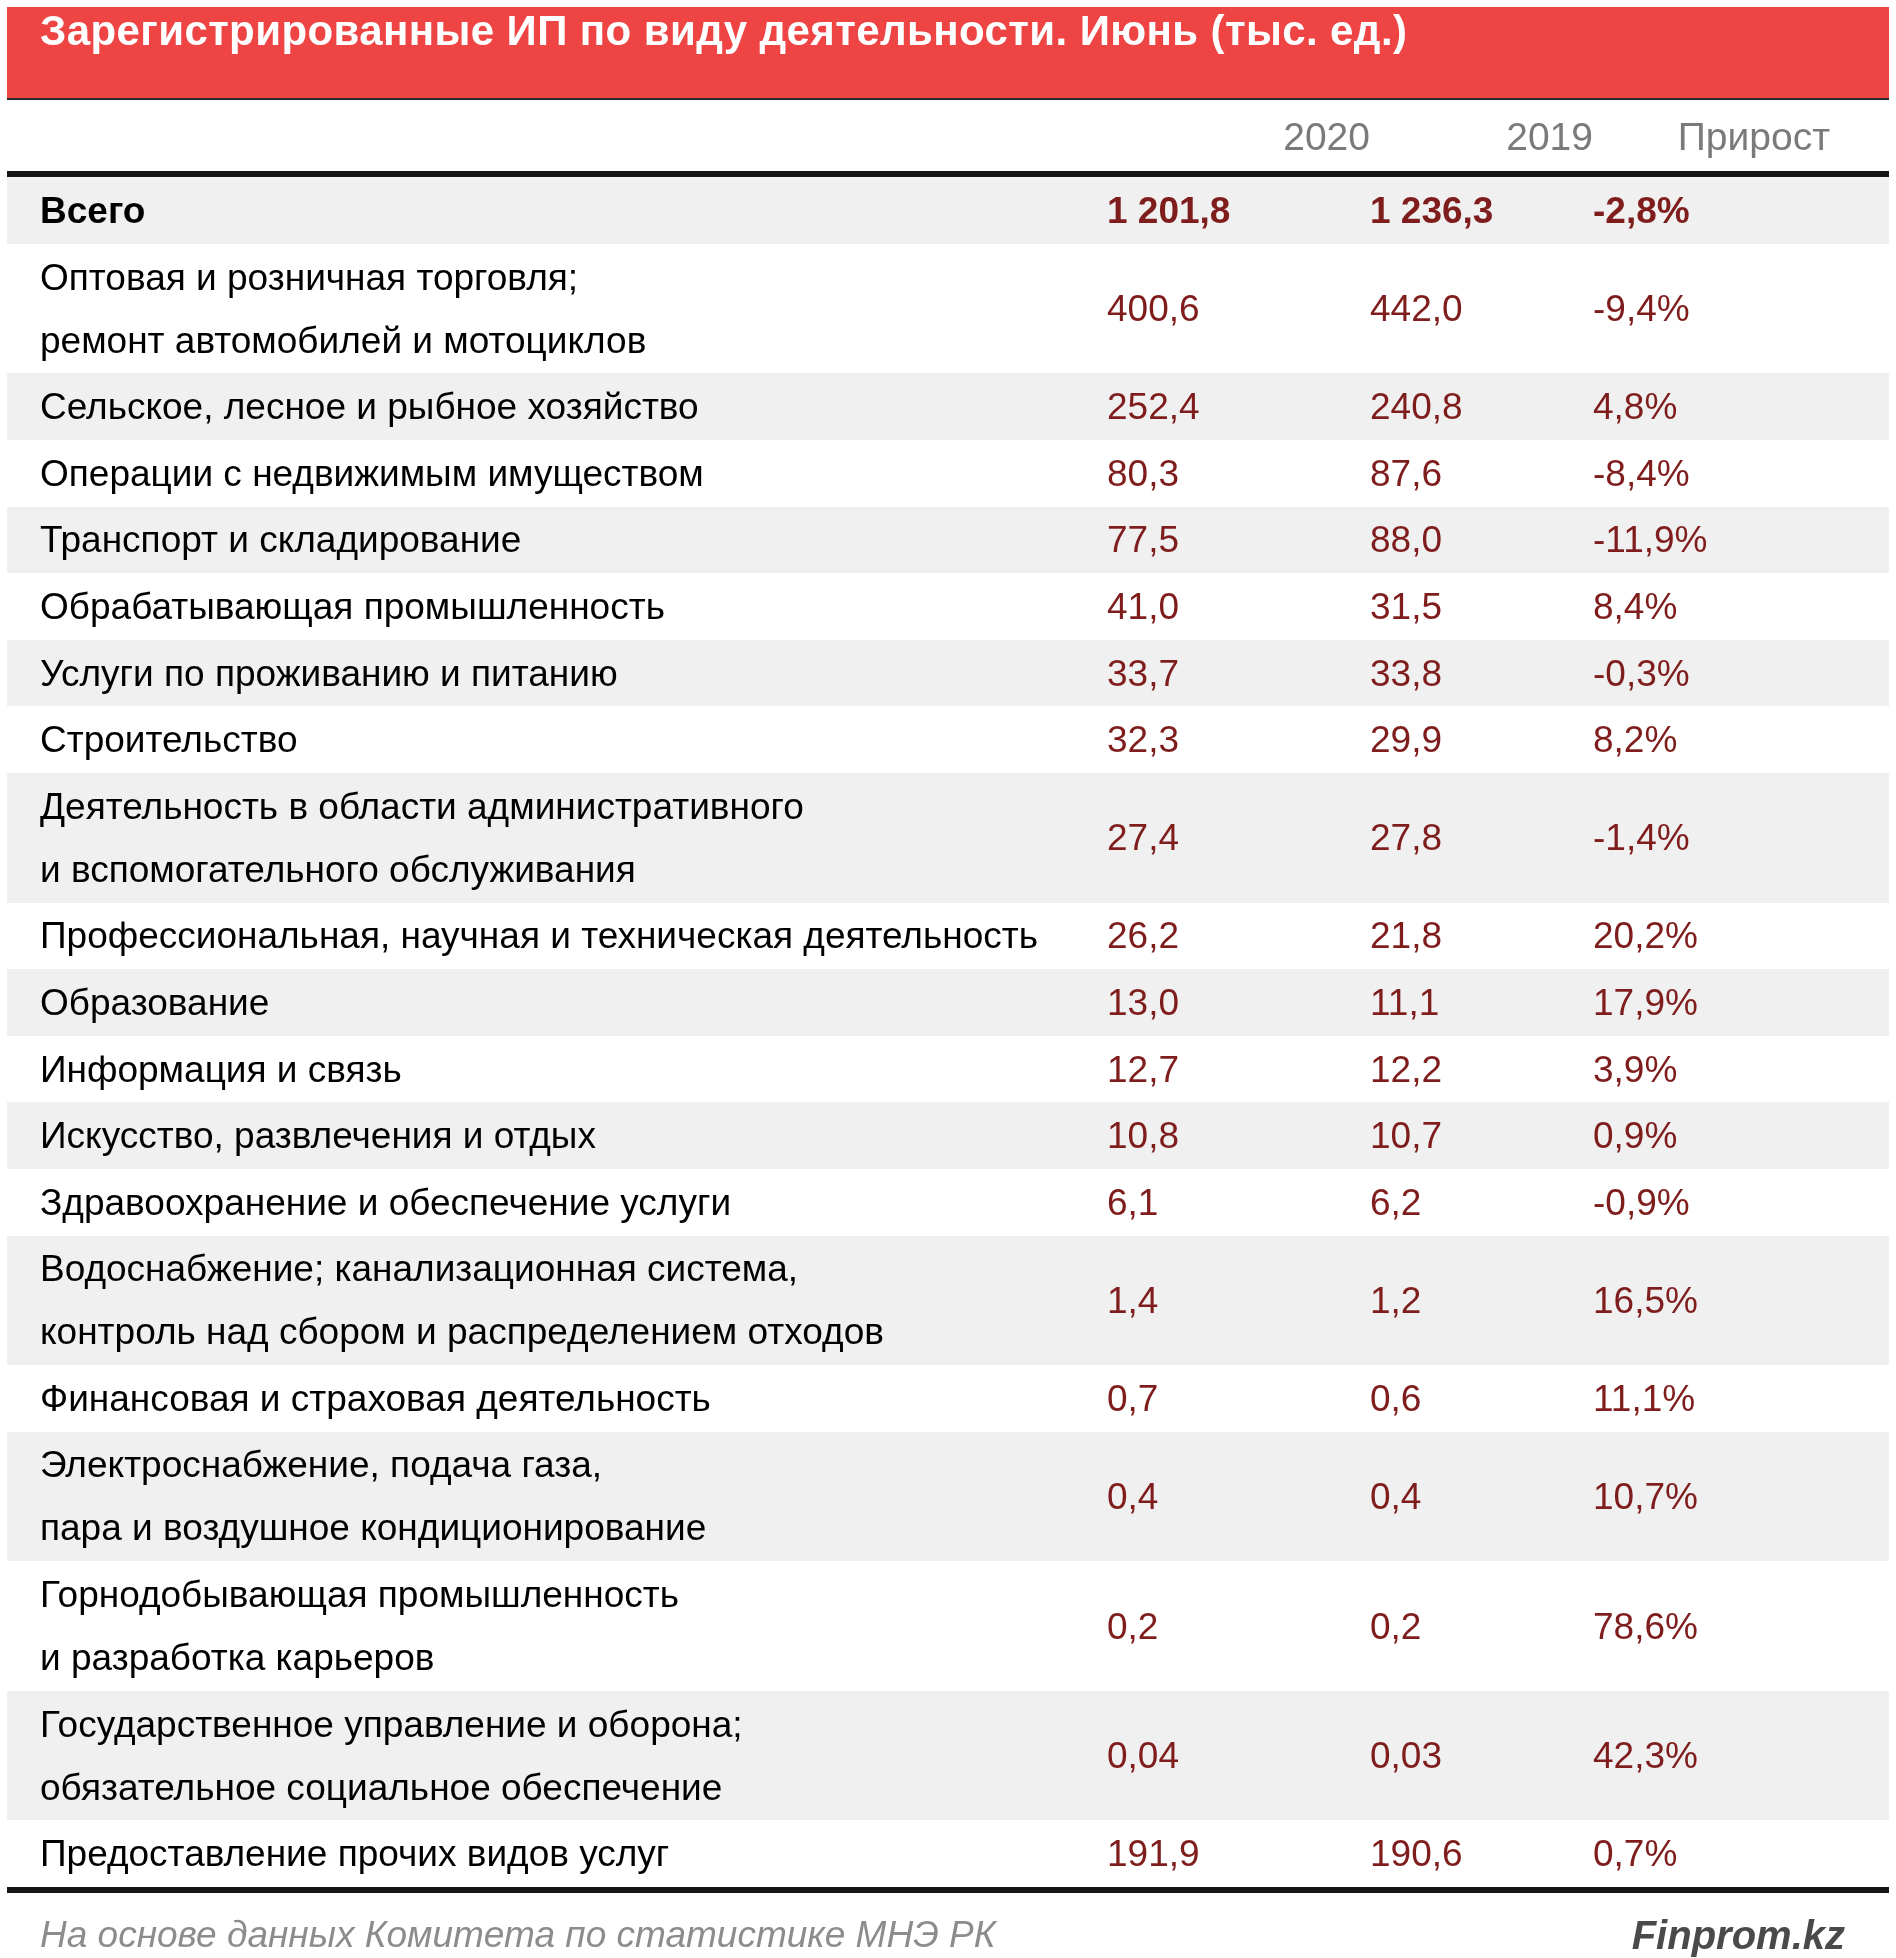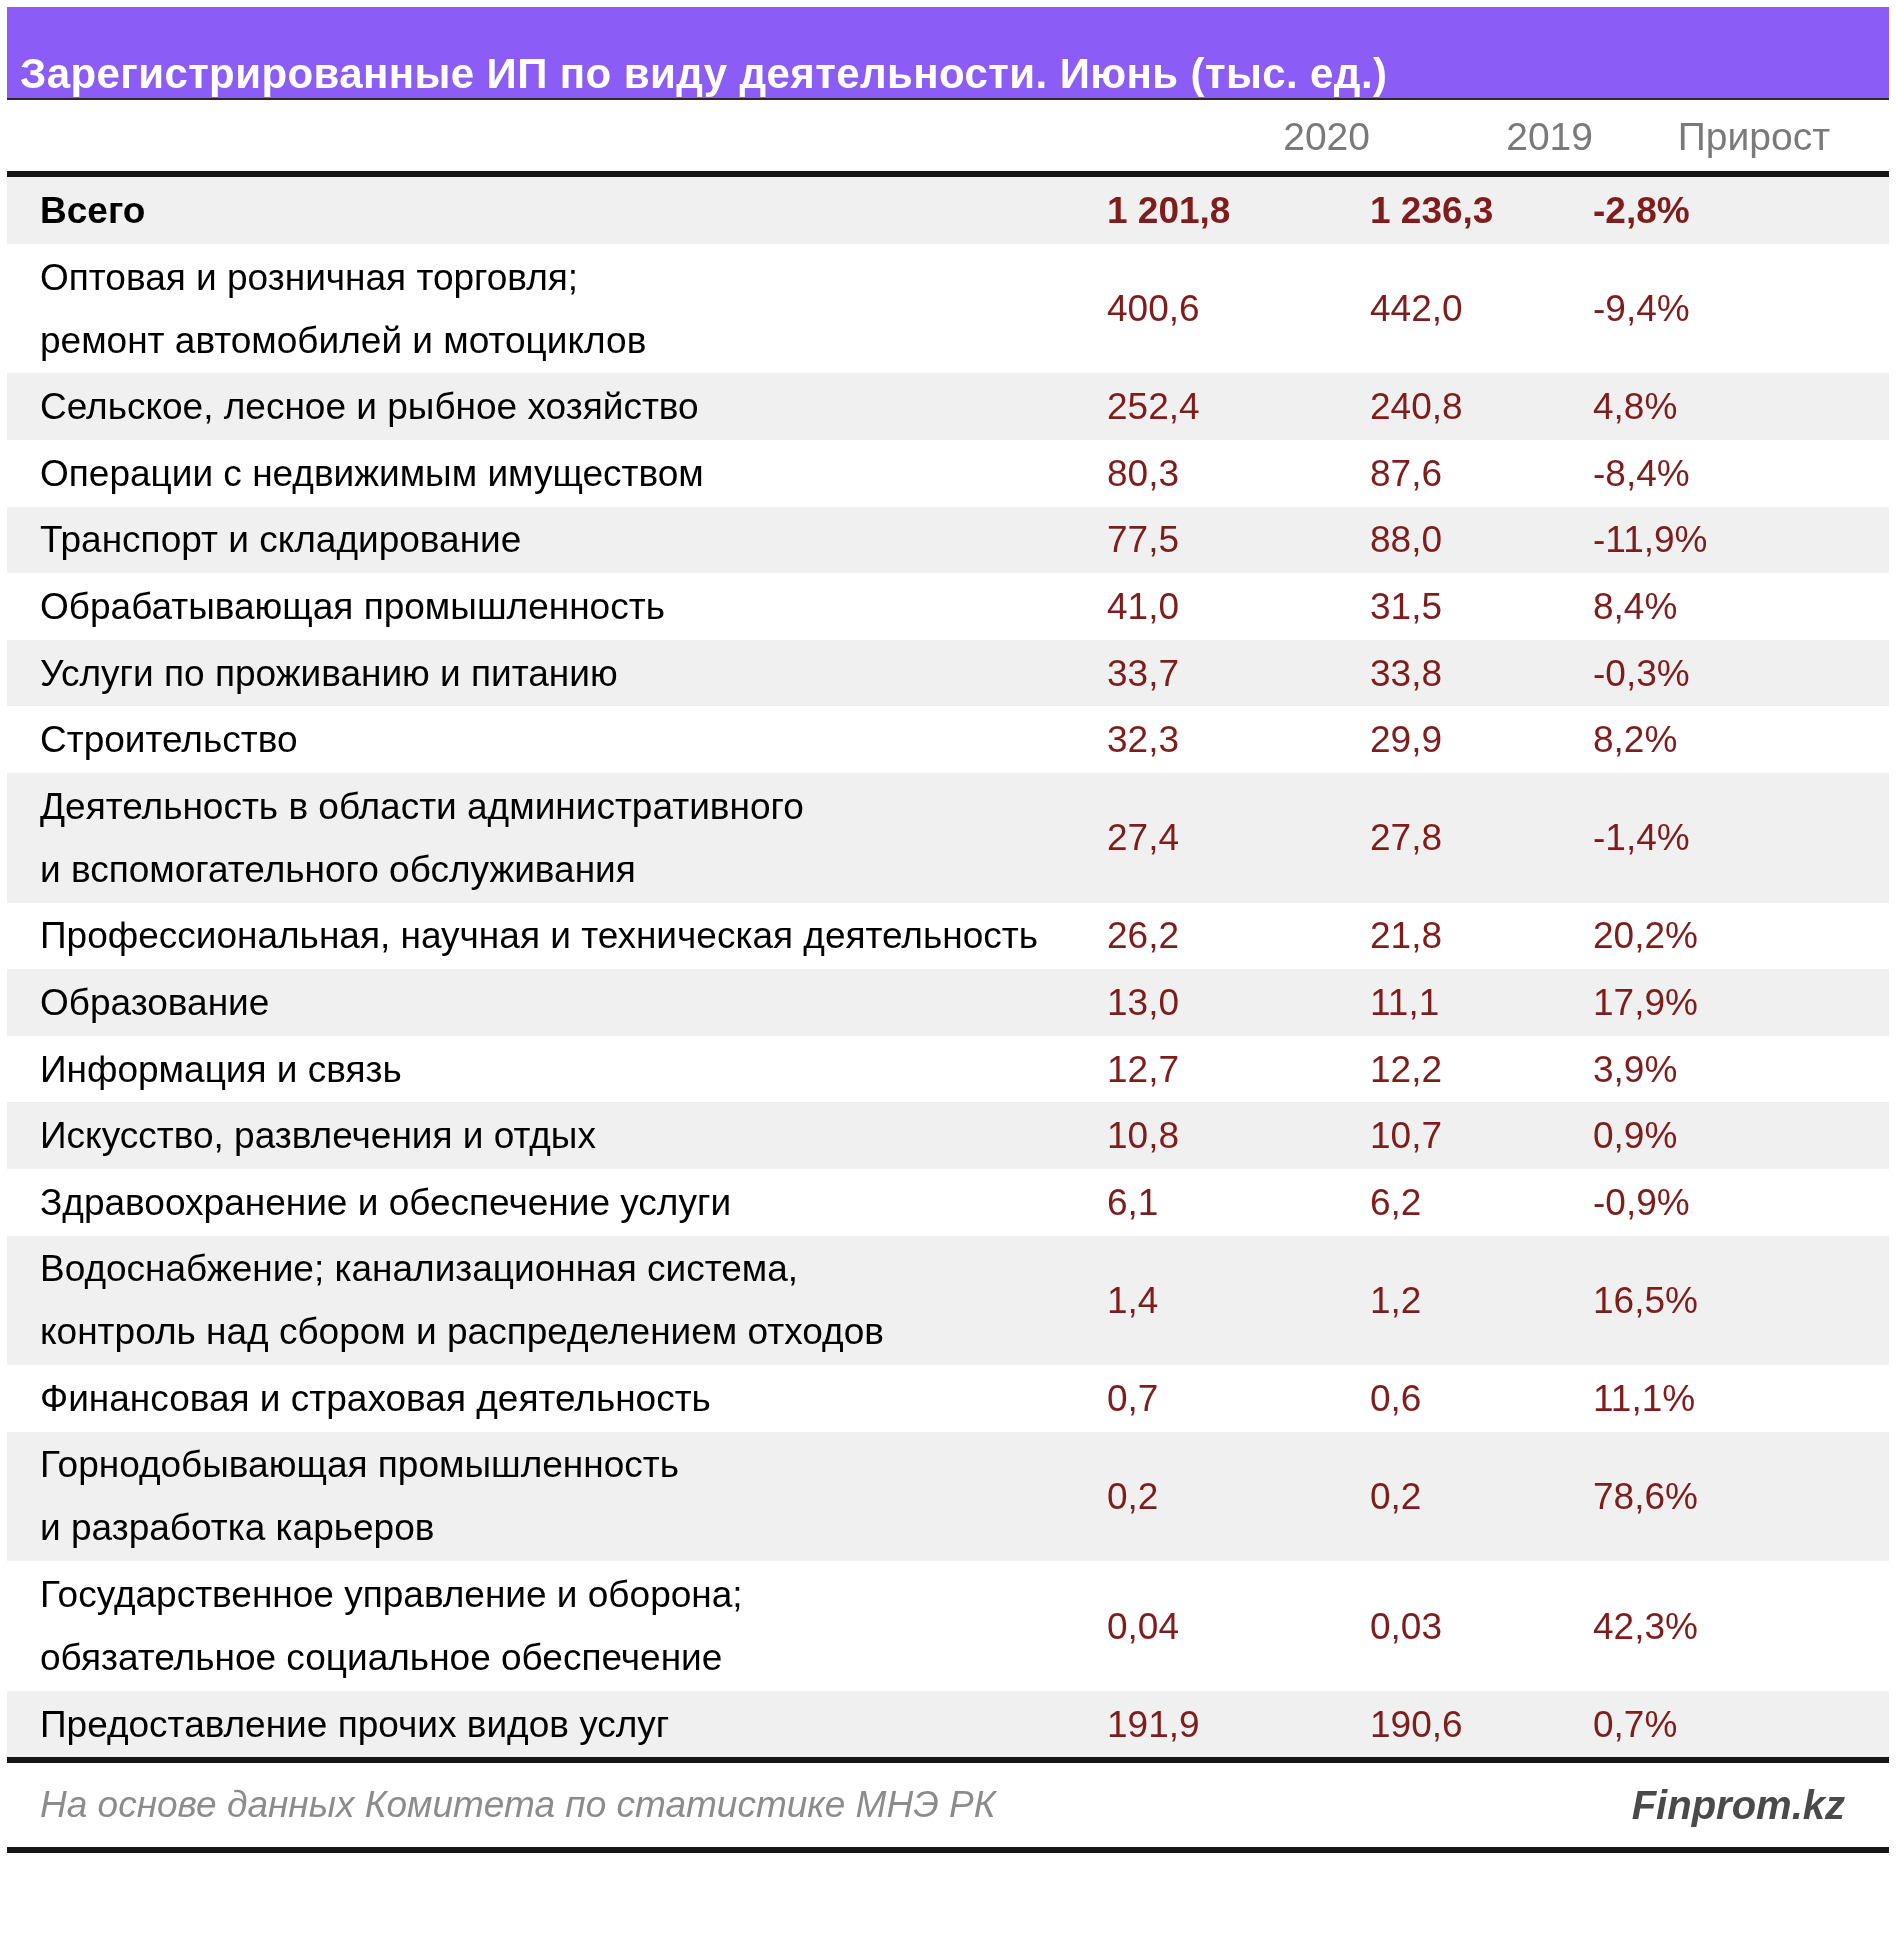--- a/index.html
+++ b/index.html
@@ -11,25 +11,25 @@
   body { width: 1896px; }
   .sheet {
     box-sizing: border-box;
     width: 1896px;
     min-height: 1958px;
     padding: 7px 7px 0 7px;
     background: #ffffff;
   }
   
   .titlebar {
-    background: #8b5cf6;
+    background: #ef4444;
     height: 91px;
     display: flex;
-    align-items: flex-end;
-    padding-left: 13px;
+    align-items: flex-start;
+    padding-left: 33px;
     border-bottom: 2.6px solid #2a2a2a;
   }
   .titlebar h1 {
     margin: 0;
     color: #ffffff;
     font-size: 42px;
     font-weight: 700;
     letter-spacing: 0.4px;
     white-space: nowrap;
   }
@@ -255,20 +255,29 @@
         <tr>
           <td class="label-col">
             <span class="lbl-line">Финансовая и страховая деятельность</span>
           </td>
           <td class="num">0,7</td>
           <td class="num">0,6</td>
           <td class="num last">11,1%</td>
         </tr>
         <tr>
           <td class="label-col">
+            <span class="lbl-line">Электроснабжение, подача газа,</span>
+            <span class="lbl-line">пара и воздушное  кондиционирование</span>
+          </td>
+          <td class="num">0,4</td>
+          <td class="num">0,4</td>
+          <td class="num last">10,7%</td>
+        </tr>
+        <tr>
+          <td class="label-col">
             <span class="lbl-line">Горнодобывающая промышленность</span>
             <span class="lbl-line">и разработка карьеров</span>
           </td>
           <td class="num">0,2</td>
           <td class="num">0,2</td>
           <td class="num last">78,6%</td>
         </tr>
         <tr>
           <td class="label-col">
             <span class="lbl-line">Государственное управление и оборона;</span>

